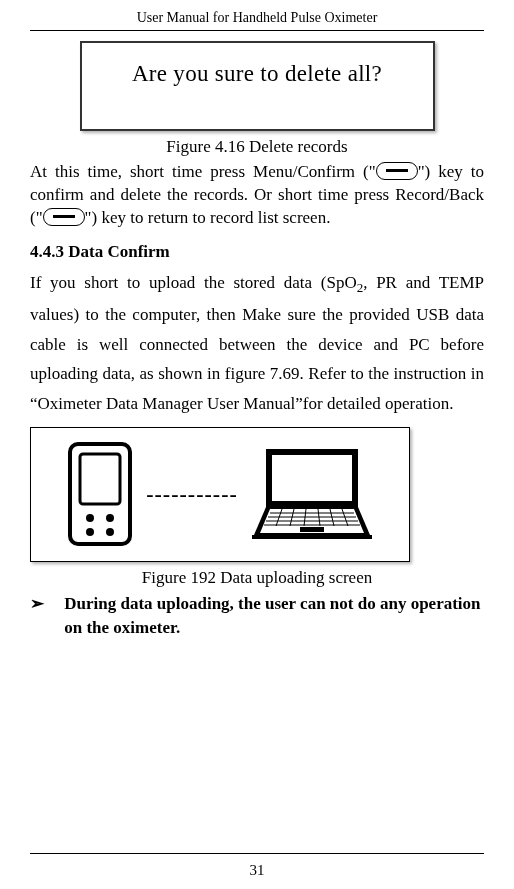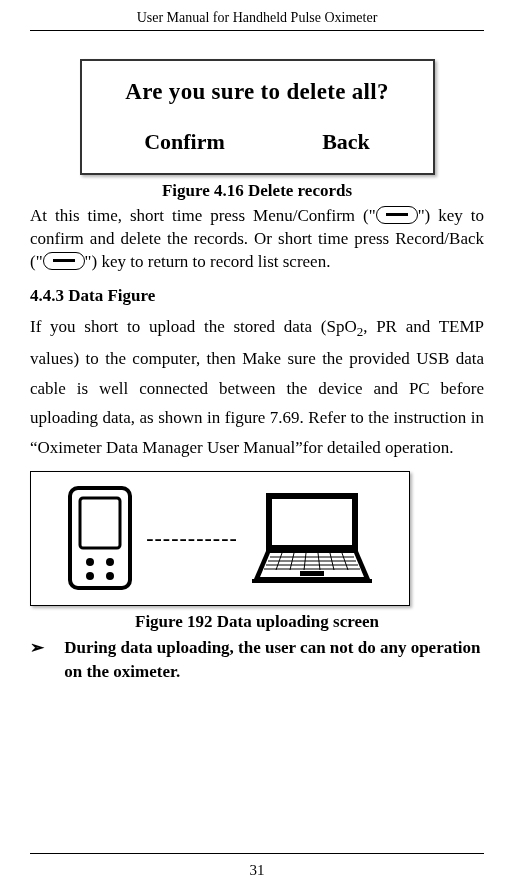--- a/index.html
+++ b/index.html
@@ -13,47 +13,45 @@
       font-family: "Times New Roman", serif;
       background: white;
       position: relative;
       padding: 10px 30px 0 30px;
     }
     .header {
       text-align: center;
       font-size: 14px;
       border-bottom: 1px solid #000;
       padding-bottom: 4px;
-      margin-bottom: 28px;
+      margin-bottom: 10px;
     }
     .dialog-box {
       border: 2px solid #333;
       width: 355px;
       margin: 0 auto 6px auto;
       padding: 18px 14px;
       box-shadow: 2px 2px 3px rgba(0,0,0,0.3);
       background: #fff;
-      font-weight: bold;
     }
     .dialog-title {
       font-size: 23px;
       text-align: center;
       margin-bottom: 24px;
       letter-spacing: 0.3px;
     }
     .dialog-buttons {
       display: flex;
       justify-content: space-around;
       font-size: 22px;
     }
     .figure-caption {
       text-align: center;
       font-size: 17px;
       margin-bottom: 4px;
-      font-weight: bold;
     }
     .body-text {
       font-size: 17px;
       text-align: justify;
       line-height: 1.35;
       margin-bottom: 6px;
     }
     .body-text-loose {
       font-size: 17px;
       text-align: justify;
@@ -138,33 +136,29 @@
   </style>
 </head>
 <body>
 
 <div class="header">
   <span>User Manual for Handheld Pulse Oximeter</span>
 </div>
 
 <div class="dialog-box">
   <div class="dialog-title">Are you sure to delete all?</div>
-  <div class="dialog-buttons">
-    <span>Confirm</span>
-    <span>Back</span>
-  </div>
 </div>
 
 <div class="figure-caption">Figure 4.16 Delete records</div>
 
 <div class="body-text">
   <span>At this time, short time press Menu/Confirm ("</span><span class="key-icon"></span><span>") key to confirm and delete the records. Or short time press Record/Back ("</span><span class="key-icon"></span><span>") key to return to record list screen.</span>
 </div>
 
-<div class="section-heading">4.4.3 Data Figure</div>
+<div class="section-heading">4.4.3 Data Confirm</div>
 
 <div class="body-text-loose">
   <span>If you short to upload the stored data (SpO</span><span class="sub2">2</span><span>, PR and TEMP values) to the computer, then Make sure the provided USB data cable is well connected between the device and PC before uploading data, as shown in figure 7.69. Refer to the instruction in “Oximeter Data Manager User Manual”for detailed operation.</span>
 </div>
 
 <div class="upload-figure">
   <svg class="device-icon" width="64" height="104" viewBox="0 0 64 104">
     <rect x="2" y="2" width="60" height="100" rx="8" fill="none" stroke="#000" stroke-width="4"></rect>
     <rect x="12" y="12" width="40" height="50" rx="3" fill="none" stroke="#000" stroke-width="3"></rect>
     <circle cx="22" cy="76" r="4" fill="#000"></circle>

